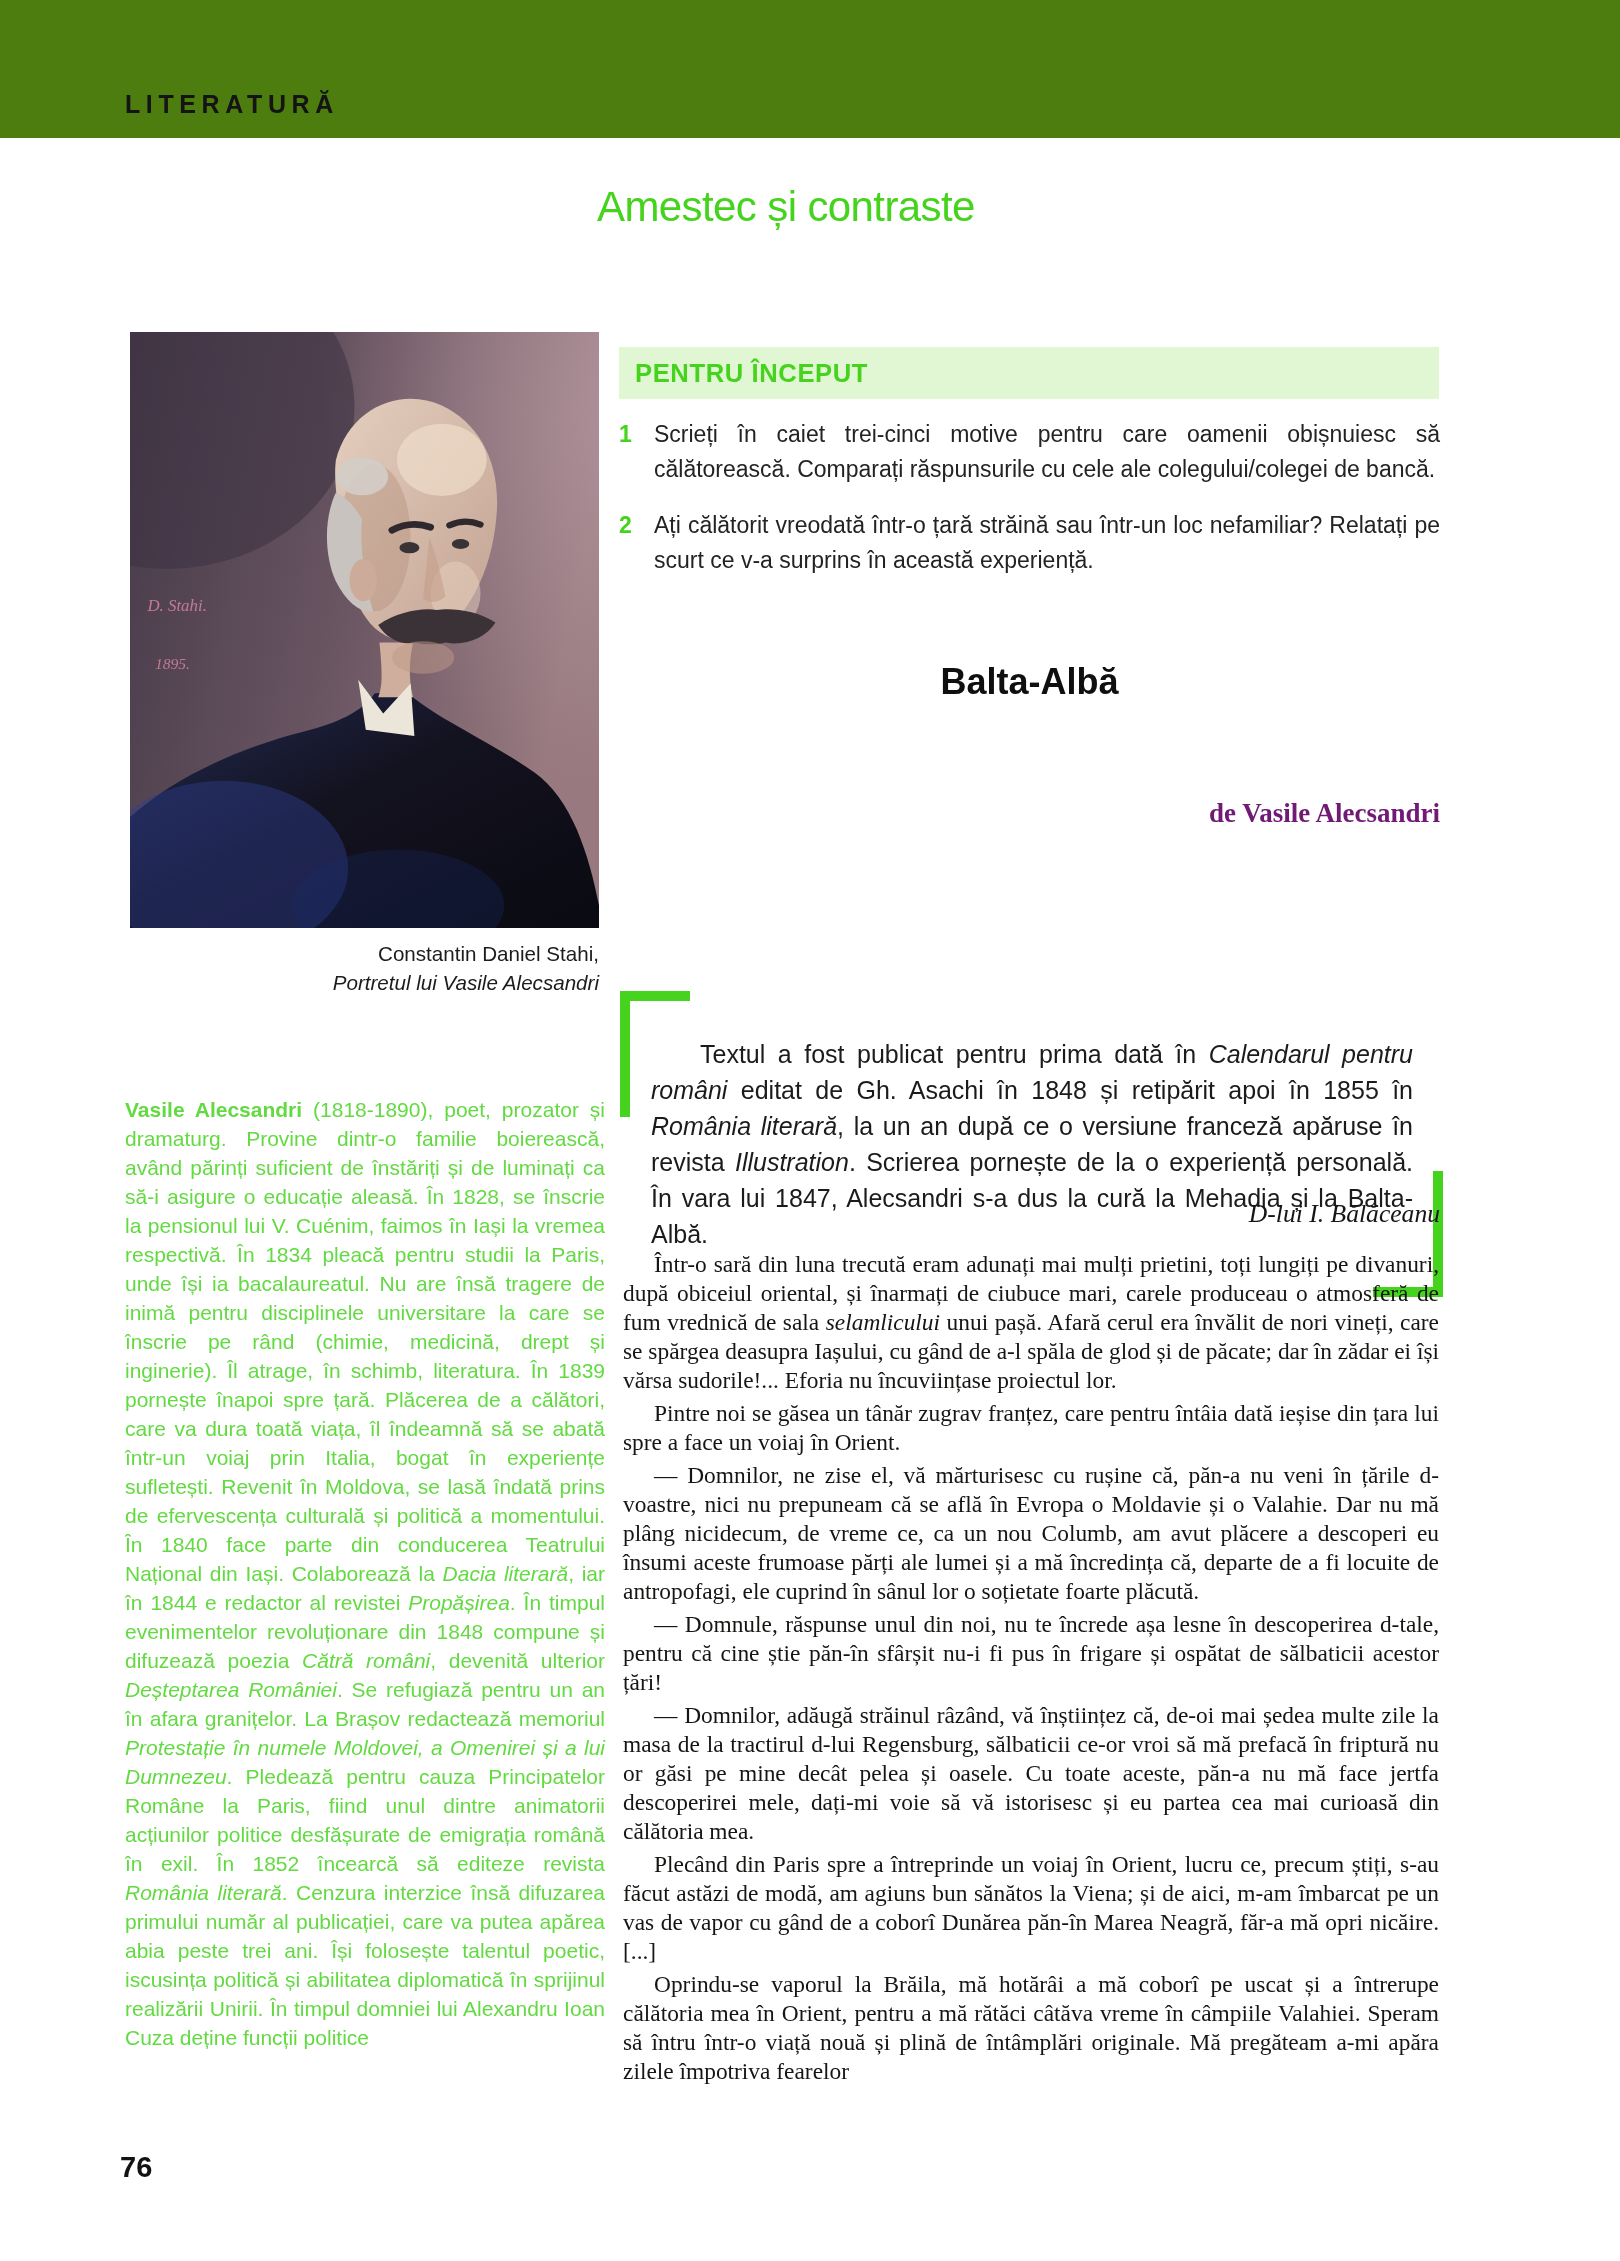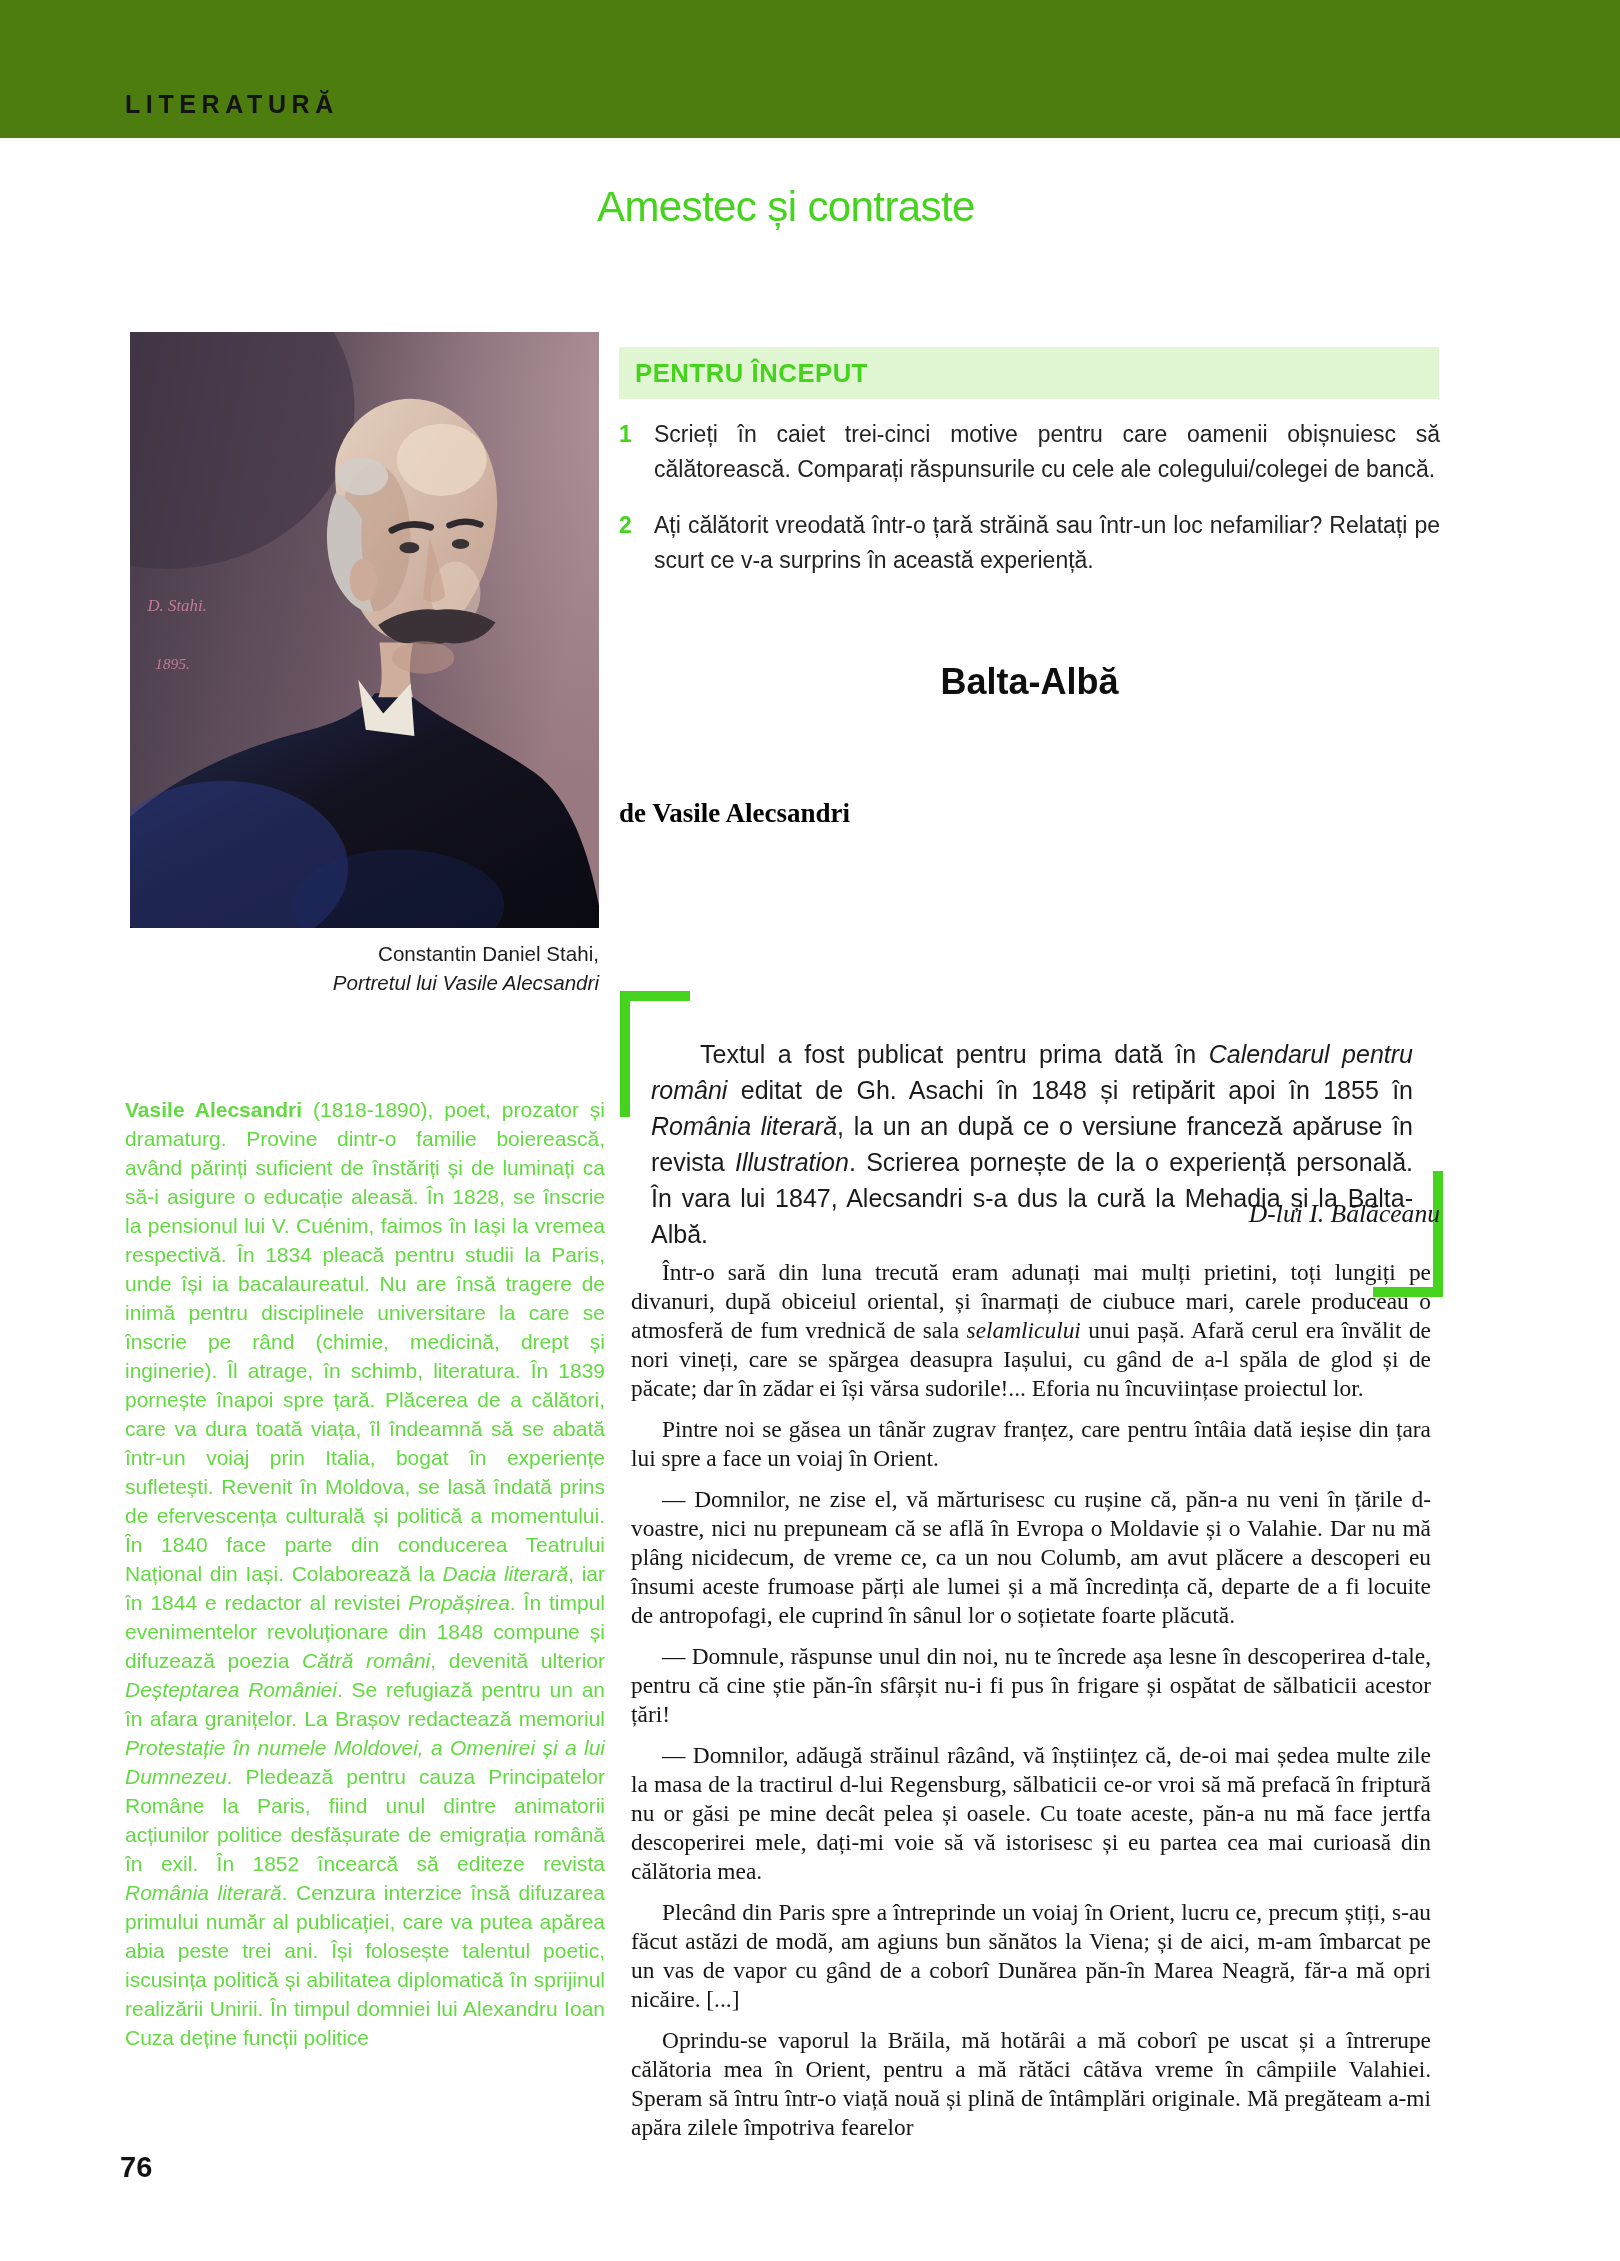--- a/index.html
+++ b/index.html
@@ -32,36 +32,36 @@
   .questions{position:absolute;left:619px;top:417px;width:821px;}
   .q-item{display:flex;margin-bottom:21px;}
   .q-num{flex:0 0 35px;width:35px;font-size:23px;font-weight:bold;color:#45d31d;line-height:35px;}
   .q-text{margin:0;flex:1;font-size:23px;line-height:35px;text-align:justify;color:#232323;}
 
   
   .work-title{position:absolute;left:619px;top:661px;width:821px;margin:0;text-align:center;
     font-size:36px;font-weight:bold;color:#0f0f0f;}
   .work-subtitle{position:absolute;left:619px;top:733px;width:821px;text-align:center;
     font-family:"Liberation Serif",serif;font-size:27px;color:#161616;}
-  .work-author{position:absolute;left:619px;top:798px;width:821px;
-    font-family:"Liberation Serif",serif;font-size:27px;font-weight:bold;color:#000000;}
+  .work-author{position:absolute;left:619px;top:798px;width:821px;text-align:right;
+    font-family:"Liberation Serif",serif;font-size:27px;font-weight:bold;color:#701a75;}
 
   
   .note{position:absolute;left:651px;top:1004px;width:762px;margin-top:32px;}
   .note p{margin:0;font-size:25px;line-height:36px;text-align:justify;text-indent:49px;color:#1b1b1b;}
   .bracket{position:absolute;width:60px;height:116px;}
   .bracket.tl{left:-31px;top:-45px;border-left:10.6px solid #45d31d;border-top:10.6px solid #45d31d;}
   .bracket.br{right:-30px;bottom:-45px;border-right:10.6px solid #45d31d;border-bottom:10.6px solid #45d31d;}
 
   .dedication{position:absolute;left:619px;top:1199px;width:821px;text-align:right;
     font-family:"Liberation Serif",serif;font-style:italic;font-size:25.6px;color:#161616;}
 
   
   .body-text{position:absolute;left:619px;top:1246px;width:824px;}
-  .body-text p{margin:12px;font-family:"Liberation Serif",serif;font-size:23.4px;
+  .body-text p{margin:4px;font-family:"Liberation Serif",serif;font-size:23.4px;
     line-height:29px;text-align:justify;text-indent:31px;color:#151513;}
 
   .page-num{position:absolute;left:120px;top:2151px;font-size:29px;font-weight:bold;color:#121212;}
 </style>
 </head>
 <body>
 
 <div class="page">
 
   <header class="band">

